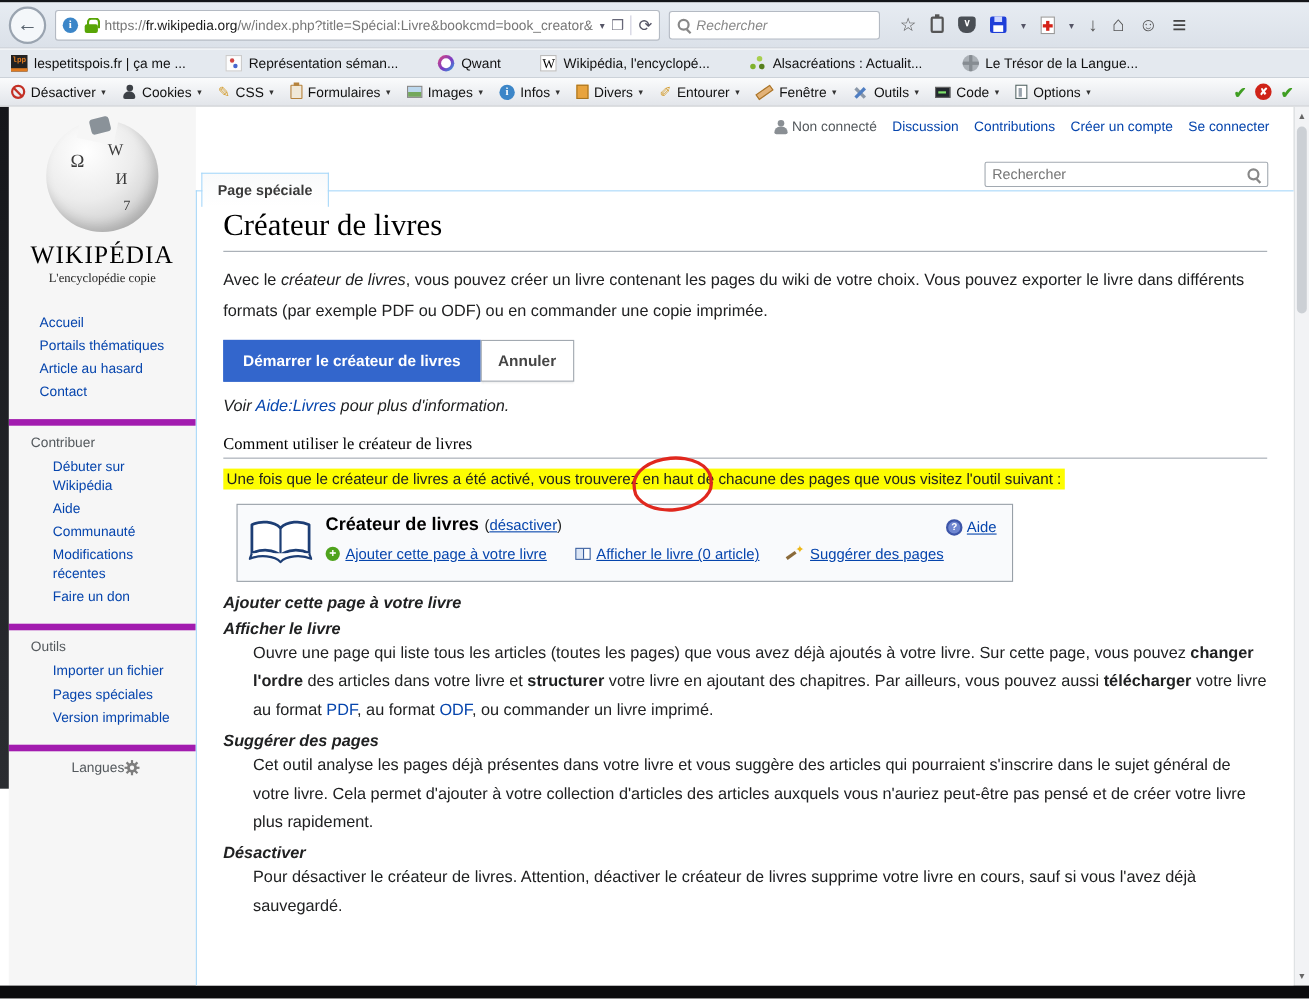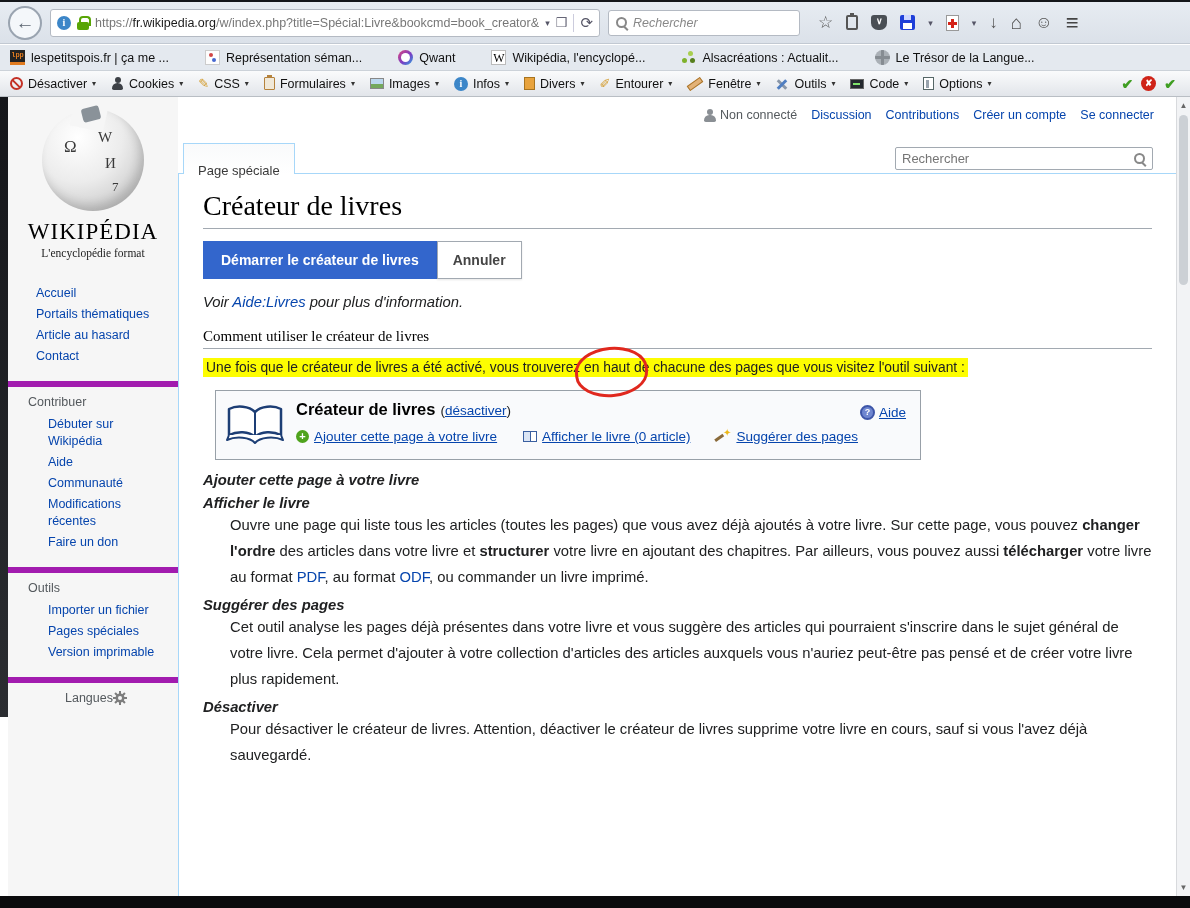--- a/index.html
+++ b/index.html
@@ -128,23 +128,23 @@
 
   
   #personal { position:absolute; top:11px; right:36px; display:flex; align-items:center; gap:14px; font-size:12.5px; }
   #personal .status { color:#54595d; display:flex; align-items:center; gap:4px; }
   .person-gray { width:12px; height:13px; position:relative; display:inline-block; }
   .person-gray::before { content:""; position:absolute; left:3px; top:0; width:6px; height:6px; border-radius:50%; background:#8a8f94; }
   .person-gray::after { content:""; position:absolute; left:0; top:6px; width:12px; height:7px; border-radius:6px 6px 2px 2px; background:#8a8f94; }
   #personal a { color:#0645ad; text-decoration:none; cursor:pointer; }
 
   
-  #special-tab { position:absolute; left:183px; top:46px; height:31px; padding:12px 14px; z-index:3;
+  #special-tab { position:absolute; left:183px; top:60px; height:31px; padding:0 14px; z-index:3;
     background:linear-gradient(#f9fafb,#ffffff); border:1px solid #a7d7f9; border-bottom:none;
-    font-size:13px; color:#3a3a3a; line-height:29px; }
+    font-size:13px; color:#3a3a3a; line-height:29px;font-weight:bold; }
   #wiki-search { position:absolute; left:895px; top:50px; width:258px; height:23px; background:#fff;
     border:1px solid #a2a9b1; border-radius:2px; display:flex; align-items:center; padding:0 6px; }
   #wiki-search input { border:none; outline:none; flex:1; font-size:13px; color:#333; font-family:"Liberation Sans",sans-serif; }
   #wiki-search input::placeholder { color:#757575; }
 
   
   #content { position:absolute; left:178px; top:76px; right:14px; bottom:0; background:#fff;
     border-top:1px solid #a7d7f9; border-left:1px solid #a7d7f9; padding:16px 24px 0 24px;
     font-size:14.8px; color:#202122; z-index:1; }
   #page-title { font-family:"Liberation Serif", serif; font-size:28px; font-weight:normal; color:#000;
@@ -336,21 +336,21 @@
   <div id="page">
     <div id="sidebar">
       <div id="logo-block">
         <div id="globe">
           <span class="globe-ch" style="left:22px;top:28px;font-size:17px">Ω</span>
           <span class="globe-ch" style="left:56px;top:20px;font-size:15px">W</span>
           <span class="globe-ch" style="left:63px;top:46px;font-size:15px">И</span>
           <span class="globe-ch" style="left:70px;top:70px;font-size:13px">7</span>
         </div>
         <div id="wordmark">WIKIPÉDIA</div>
-        <div id="tagline">L'encyclopédie format</div>
+        <div id="tagline">L'encyclopédie copie</div>
       </div>
       <div id="side-nav">
         <div class="side-main">
           <a>Accueil</a>
           <a>Portails thématiques</a>
           <a>Article au hasard</a>
           <a>Contact</a>
         </div>
         <div class="side-section">
           <div class="side-title">Contribuer</div>
@@ -401,20 +401,21 @@
 
     <div id="special-tab">Page spéciale</div>
 
     <div id="wiki-search">
       <input type="text" placeholder="Rechercher" style="">
       <span class="mag"></span>
     </div>
 
     <div id="content">
       <h1 id="page-title">Créateur de livres</h1>
+      <p class="intro"><span>Avec le </span><span class="rt-i">créateur de livres</span><span>, vous pouvez créer un livre contenant les pages du wiki de votre choix. Vous pouvez exporter le livre dans différents formats (par exemple PDF ou ODF) ou en commander une copie imprimée.</span></p>
       <div class="btn-row">
         <button class="btn-primary">Démarrer le créateur de livres</button>
         <button class="btn-secondary">Annuler</button>
       </div>
       <p class="see-line"><span>Voir </span><span class="rt-l">Aide:Livres</span><span> pour plus d'information.</span></p>
       <h2 class="h2-heading">Comment utiliser le créateur de livres</h2>
       <div class="hl-line"><span class="hl"><span>Une fois que le créateur de livres a été activé, vous trouverez </span><span class="rt-c">en haut</span><span> de chacune des pages que vous visitez l'outil suivant :</span></span></div>
 
       <div id="toolbox">
         <div class="book-col">

